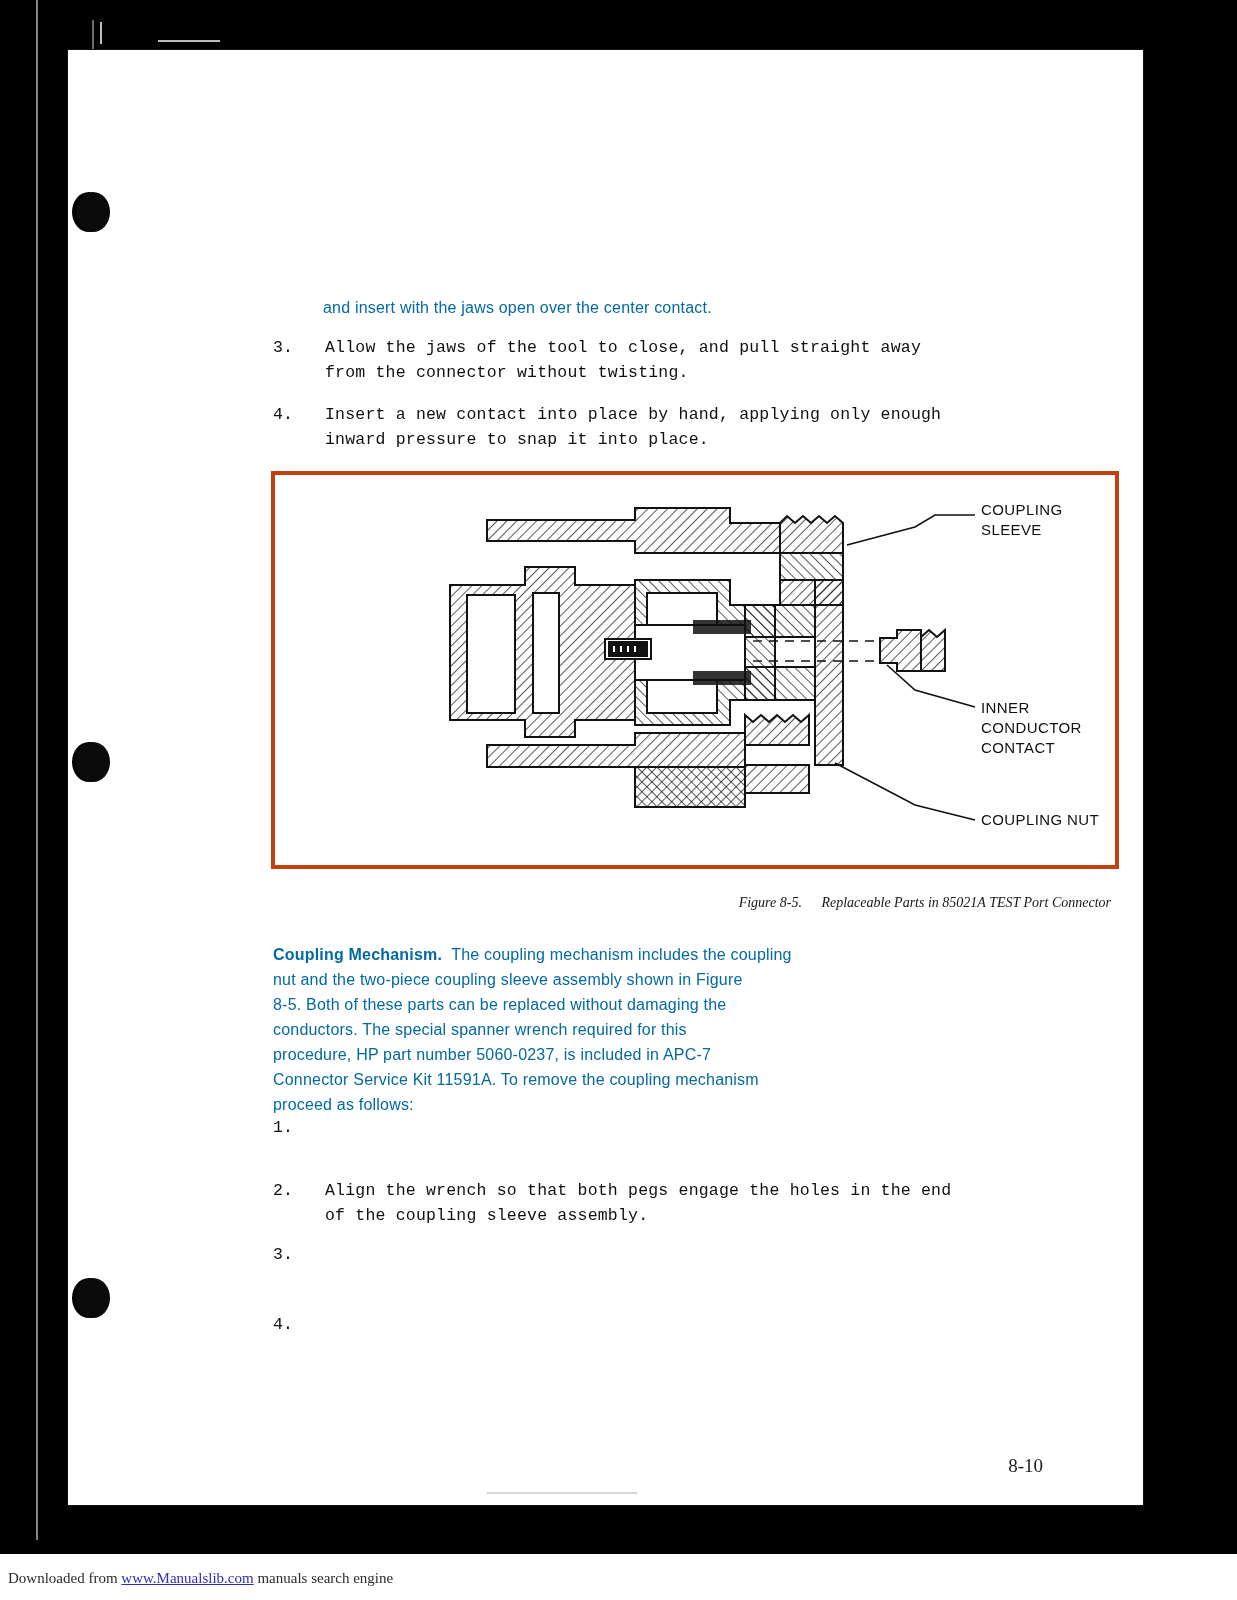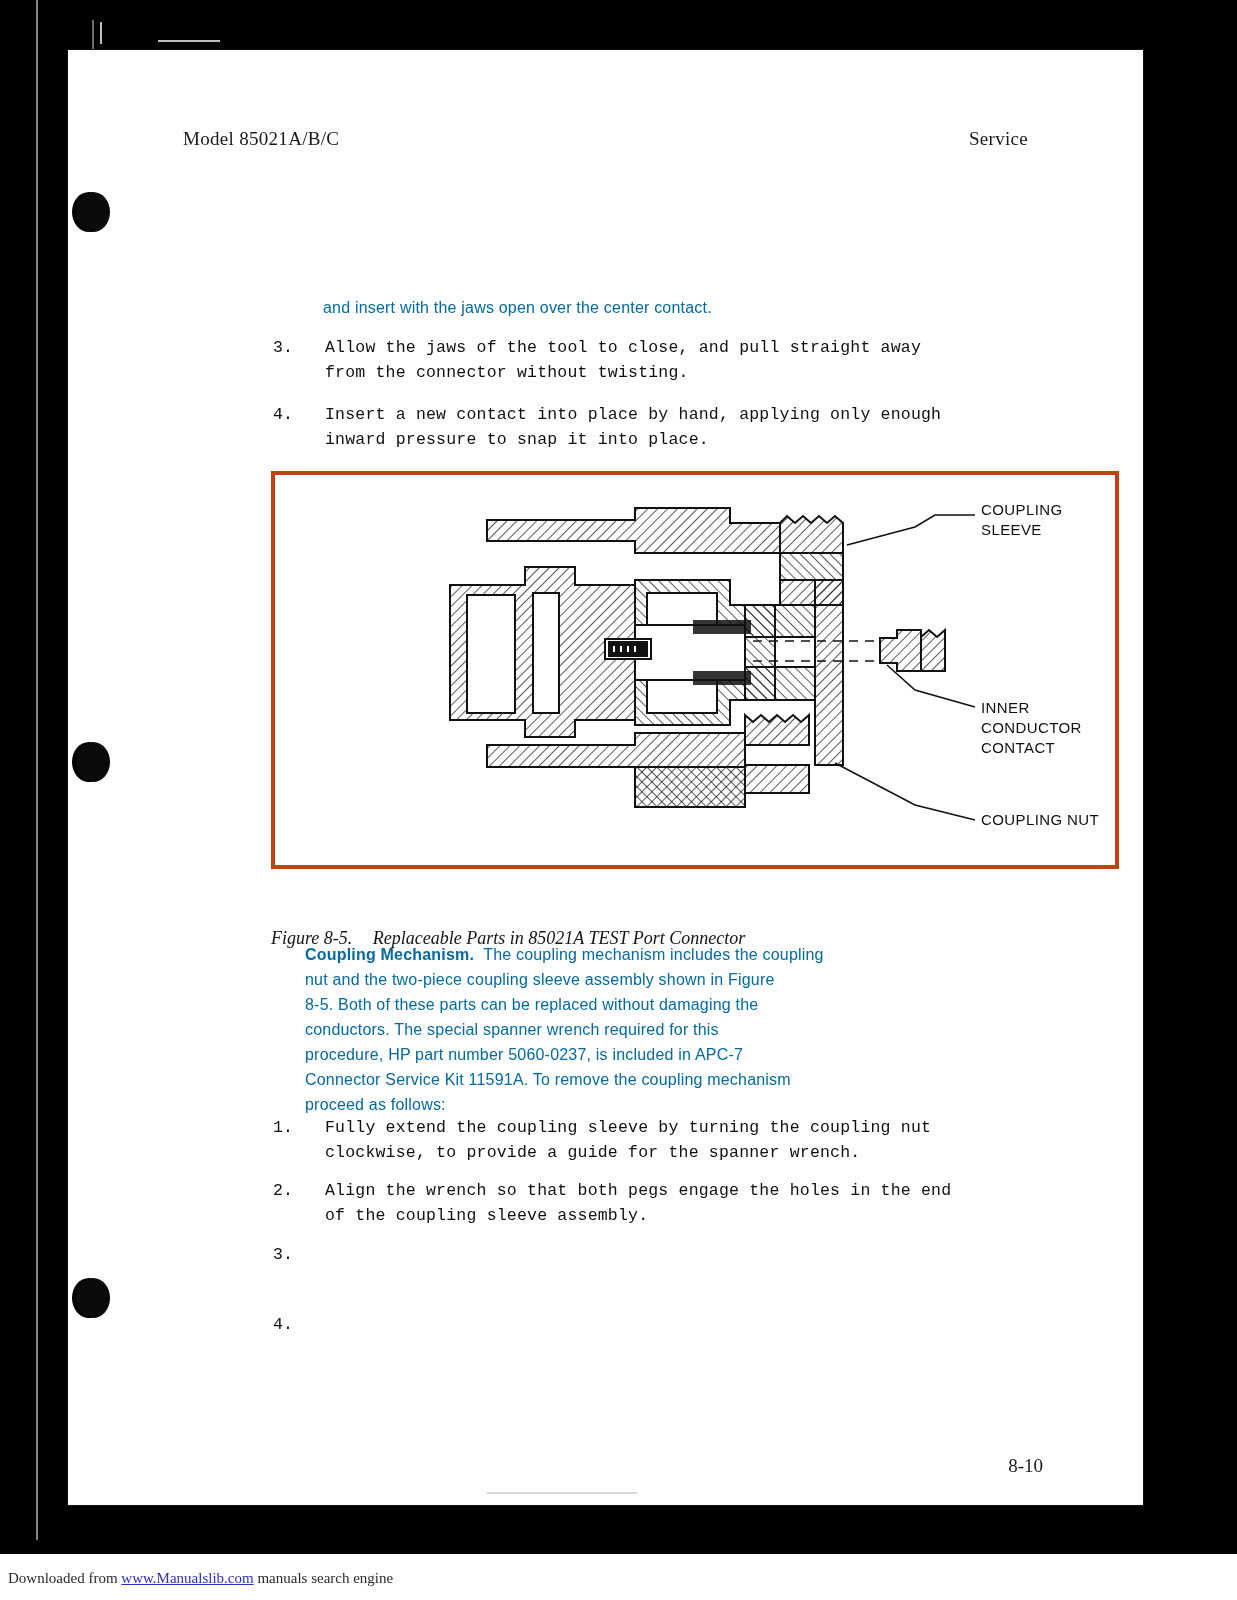--- a/index.html
+++ b/index.html
@@ -133,38 +133,36 @@
     border: 4px solid #c2410c;
     background: #fff;
   }
   #figure-svg { display:block; width:100%; height:100%; }
 
   #figure-caption {
     position: absolute;
     left: 203px;
     top: 845px;
     width: 840px;
-    text-align: left;
+    text-align: right;
     font-family: "Liberation Serif", serif;
     font-style: italic;
-    font-size: 18px;
+    font-size: 14px;
     color: #151515;
-    margin-top: 33px;
   }
   #figure-caption .fig-num { margin-right: 16px; }
 
   
   #coupling-heading {
     font-weight: bold;
   }
   #coupling-para {
     left: 205px;
     top: 892px;
     width: 860px;
-    margin-left: 32px;
   }
 
   #step-1-bot { left: 205px; top: 1065px; width: 870px; }
   #step-2-bot { left: 205px; top: 1128px; width: 880px; }
   #step-3-bot { left: 205px; top: 1192px; width: 880px; }
   #step-4-bot { left: 205px; top: 1262px; width: 880px; }
 
   #page-number {
     position: absolute;
     right: 100px;
@@ -211,24 +209,20 @@
 <body>
 
 <div id="scan-left-strip"></div>
 <div id="scan-left-hairline"></div>
 <div id="scan-left-hairline2"></div>
 <div class="scan-tick" id="tick-a"></div>
 <div class="scan-tick" id="tick-b"></div>
 
 <div id="scan-page">
 
-  <div id="page-header">
-    <span>Model 85021A/B/C</span>
-    <span>Service</span>
-  </div>
 
   <div class="mono-block" id="intro-line">and insert with the jaws open over the center contact.</div>
 
   <div class="numbered-item" id="step-3-top">
     <span class="num">3.</span>
     <span class="txt">Allow the jaws of the tool to close, and pull straight away
 from the connector without twisting.</span>
   </div>
 
   <div class="numbered-item" id="step-4-top">
@@ -316,22 +310,20 @@
   <div class="mono-block" id="coupling-para"><span id="coupling-heading">Coupling Mechanism.</span><span>  The coupling mechanism includes the coupling
 nut and the two-piece coupling sleeve assembly shown in Figure
 8-5. Both of these parts can be replaced without damaging the
 conductors. The special spanner wrench required for this
 procedure, HP part number 5060-0237, is included in APC-7
 Connector Service Kit 11591A. To remove the coupling mechanism
 proceed as follows:</span></div>
 
   <div class="numbered-item" id="step-1-bot">
     <span class="num">1.</span>
-    <span class="txt">Fully extend the coupling sleeve by turning the coupling nut
-clockwise, to provide a guide for the spanner wrench.</span>
   </div>
   <div class="numbered-item" id="step-2-bot">
     <span class="num">2.</span>
     <span class="txt">Align the wrench so that both pegs engage the holes in the end
 of the coupling sleeve assembly.</span>
   </div>
   <div class="numbered-item" id="step-3-bot">
     <span class="num">3.</span>
   </div>
   <div class="numbered-item" id="step-4-bot">

